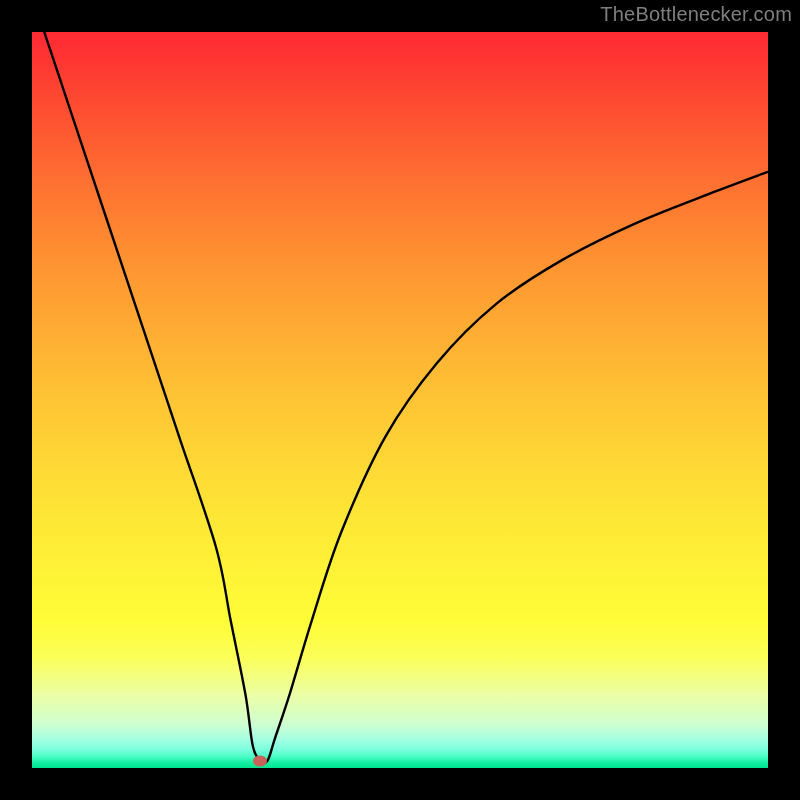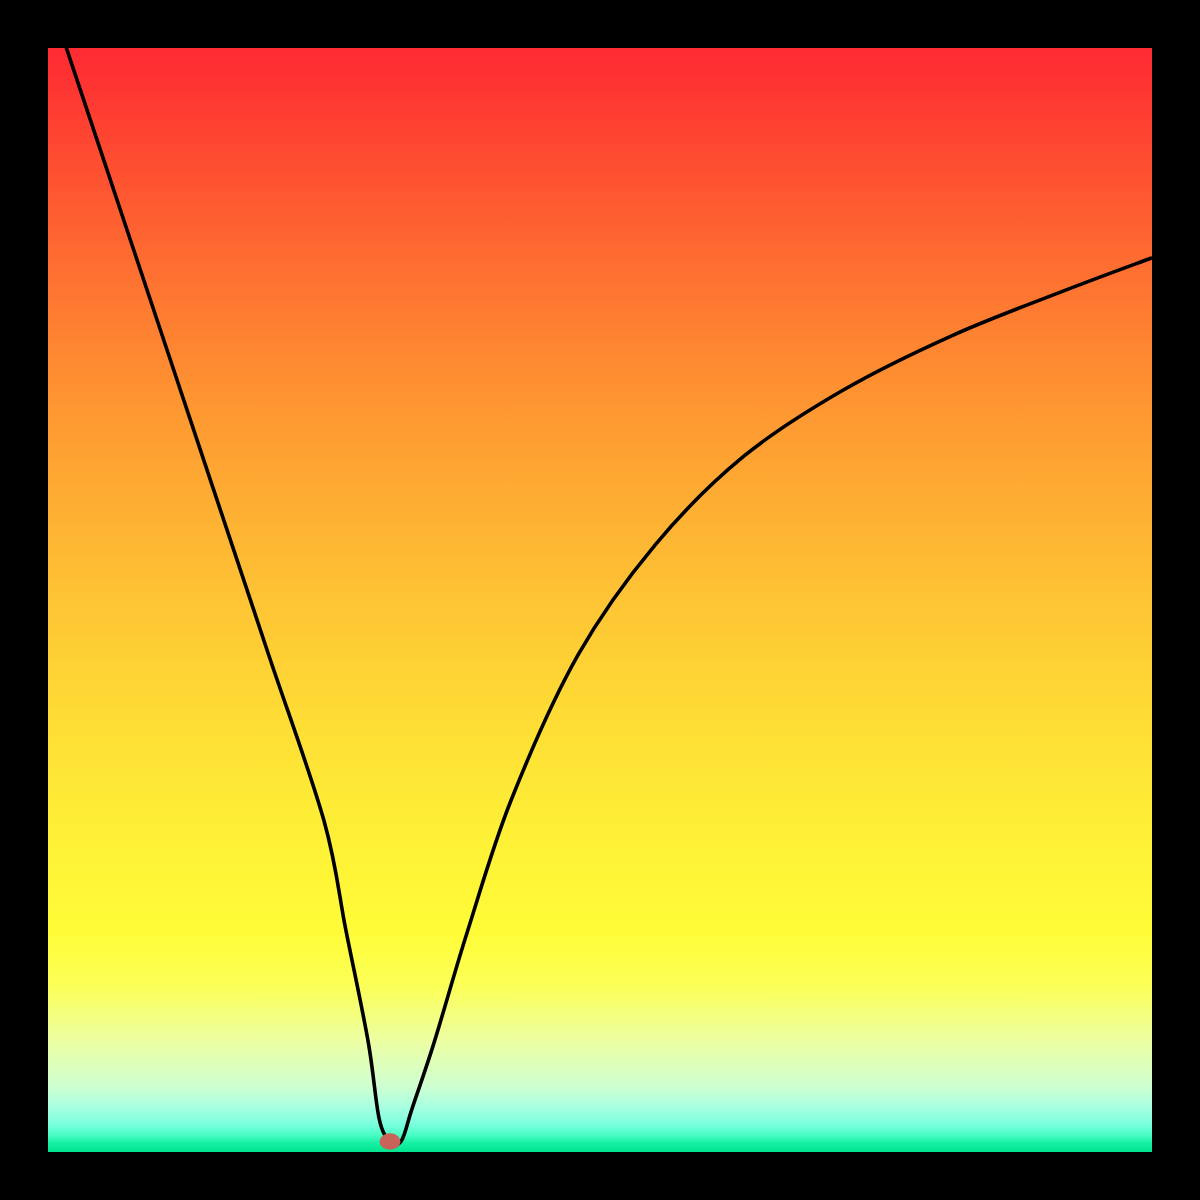--- a/index.html
+++ b/index.html
@@ -70,20 +70,21 @@
     height: 11px;
     border-radius: 50%;
     background: #c96359;
     transform: translate(-50%, -50%);
   }
 </style>
 </head>
 <body>
 
 <div class="frame">
+  <div class="attribution">TheBottlenecker.com</div>
 
   <div class="plot-area">
     <div class="gradient"></div>
 
     <svg class="curve" viewBox="0 0 736 736" preserveAspectRatio="none">
       <path fill="none" stroke="#000" stroke-width="2.4" d="M 0 -36.80000000000007 C 6.133333333333334 -18.400000000000052, 24.53333333333334 36.80000000000001, 36.800000000000004 73.60000000000002 C 49.06666666666667 110.40000000000003, 61.33333333333334 147.2, 73.60000000000001 184 C 85.86666666666667 220.8, 98.13333333333333 257.6, 110.39999999999999 294.40000000000003 C 122.66666666666666 331.20000000000005, 134.93333333333334 368, 147.20000000000002 404.8 C 159.4666666666667 441.6, 175.41333333333333 484.5333333333334, 184 515.2 C 192.58666666666667 545.8666666666667, 193.81333333333336 564.2666666666667, 198.72000000000003 588.8 C 203.6266666666667 613.3333333333333, 209.76 641.5466666666666, 213.44 662.4 C 217.12 683.2533333333333, 218.34666666666664 702.88, 220.79999999999998 713.92 C 223.25333333333333 724.9599999999999, 225.70666666666665 726.1866666666666, 228.16 728.64 C 230.61333333333334 731.0933333333334, 233.06666666666666 732.3199999999999, 235.52 728.64 C 237.97333333333336 724.96, 239.20000000000005 717.5999999999999, 242.88000000000002 706.56 C 246.56 695.52, 251.46666666666664 682.0266666666666, 257.59999999999997 662.4 C 263.7333333333333 642.7733333333333, 271.09333333333336 615.7866666666666, 279.68 588.8 C 288.26666666666665 561.8133333333333, 296.85333333333335 531.1466666666666, 309.12 500.48 C 321.38666666666666 469.8133333333334, 337.3333333333333 433.0133333333333, 353.28 404.8 C 369.22666666666663 376.5866666666667, 386.4 353.28, 404.8 331.2 C 423.20000000000005 309.12, 442.8266666666667 289.49333333333334, 463.68 272.32 C 484.5333333333333 255.14666666666668, 506.6133333333333 241.65333333333336, 529.92 228.16000000000003 C 553.2266666666666 214.66666666666669, 578.9866666666667 202.40000000000003, 603.52 191.36 C 628.0533333333333 180.32, 655.04 170.50666666666663, 677.12 161.91999999999996 C 699.2 153.3333333333333, 726.1866666666667 143.51999999999992, 736 139.83999999999992" id="curve-path"></path>
     </svg>
 
     <div class="dot" id="marker-dot" style="left: 228.16px; top: 728.64px; background: rgb(201, 99, 89);"></div>
   </div>

